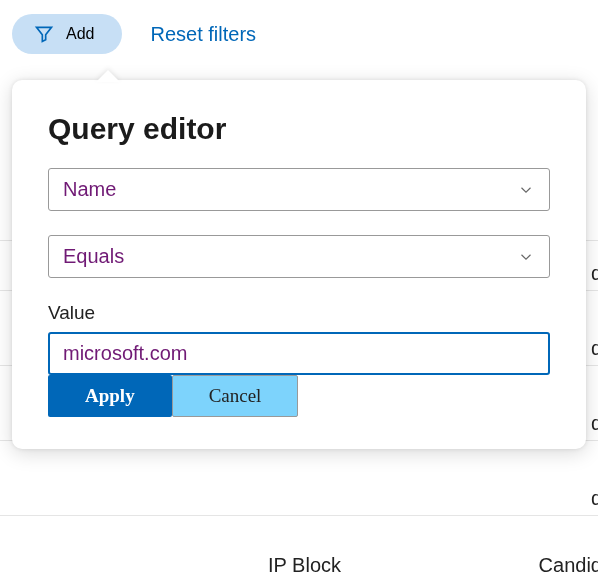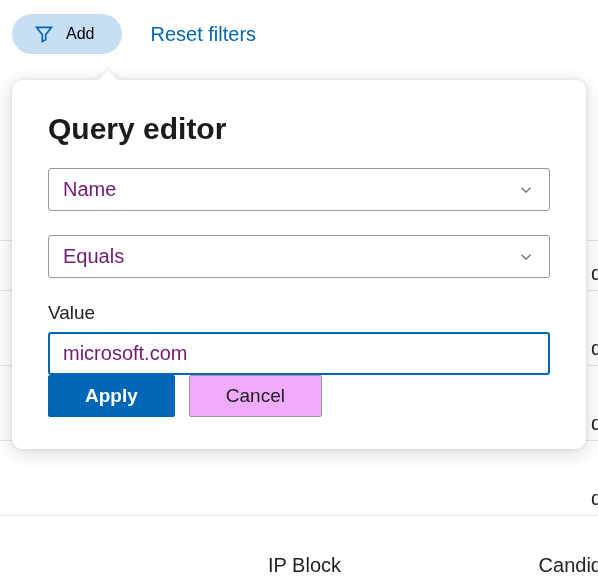--- a/index.html
+++ b/index.html
@@ -91,37 +91,37 @@
       color: #666;
       display: flex;
     }
     .text-input {
       border: 2px solid #0067b8;
       outline: none;
       padding: 8px 13px;
     }
     .button-row {
       display: flex;
-      gap: 14px;
+      font-family: Liberation Serif, serif;
     }
     .btn {
       font-family: inherit;
       font-size: 19px;
       padding: 9px 36px;
       border-radius: 2px;
       cursor: pointer;
       border: 1px solid transparent;
     }
     .btn-primary {
       background: #0067b8;
       color: #fff;
       font-weight: 600;
     }
     .btn-secondary {
-      background: #f0abfc;
+      background: #7dd3fc;
       color: #222;
       border: 1px solid #999;
     }
     .bg-hint {
       position: absolute;
       font-size: 20px;
       color: #222;
       z-index: 1;
     }
     .bg-hint.right {

